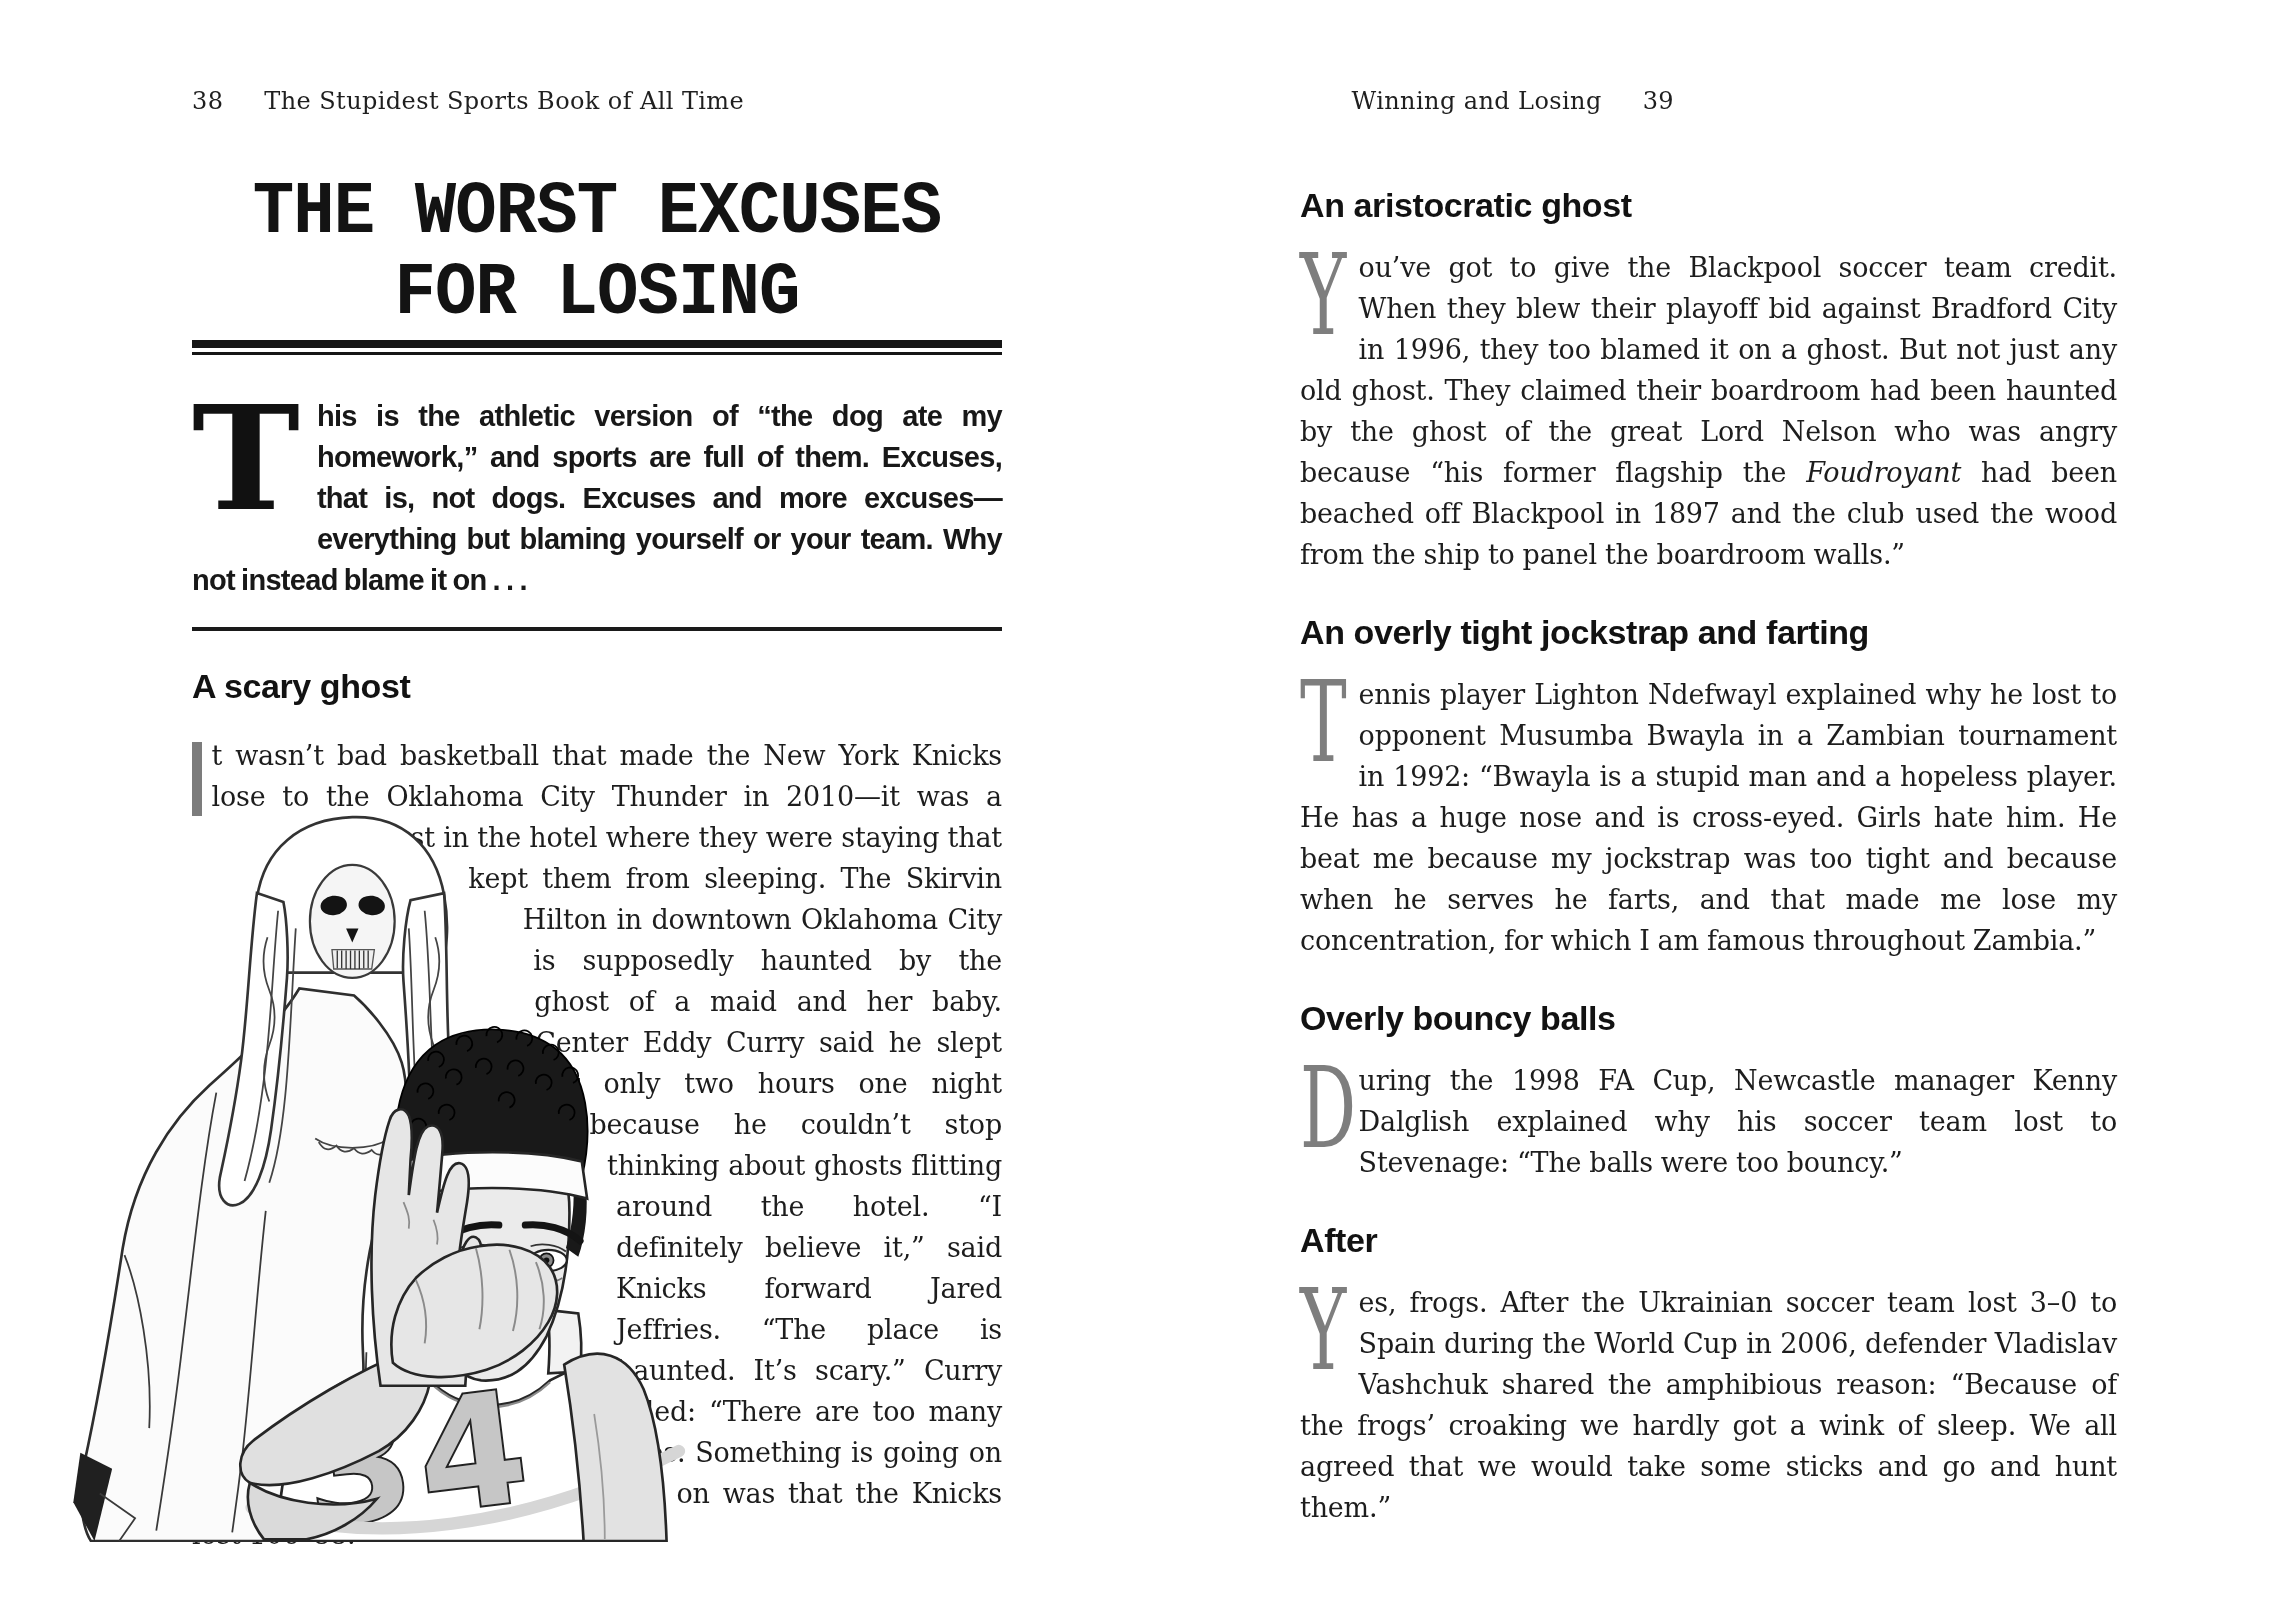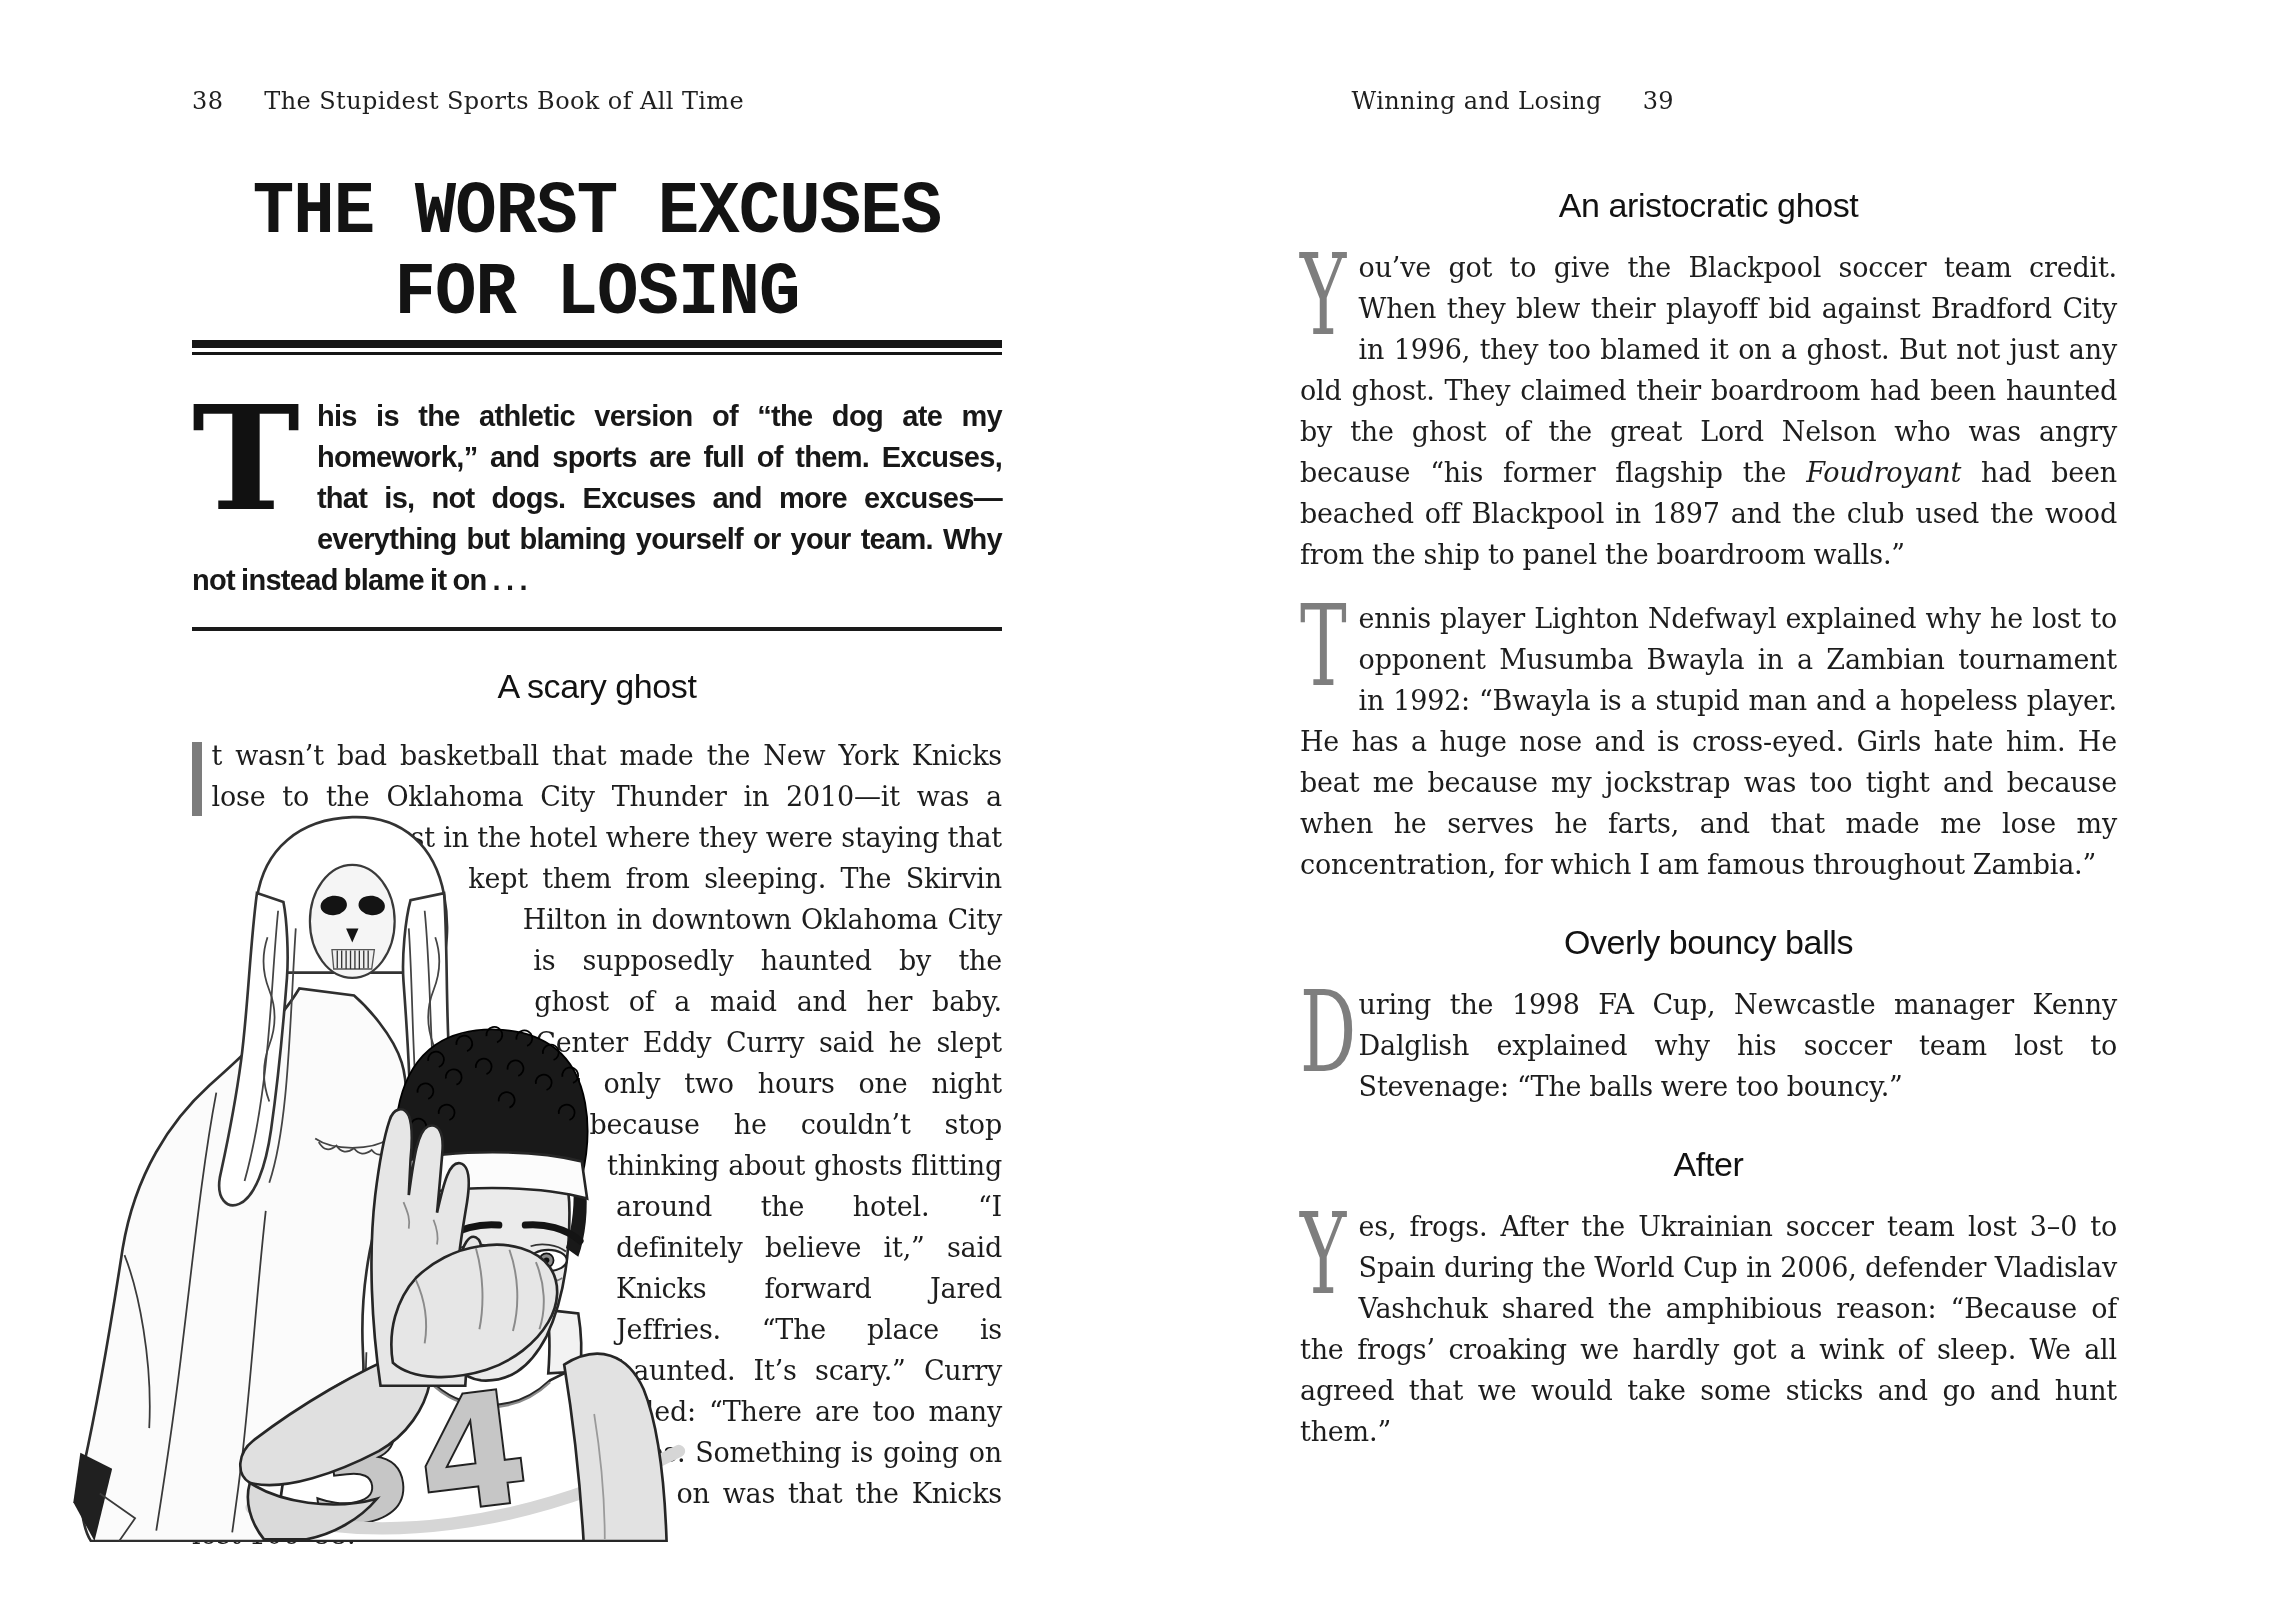--- a/index.html
+++ b/index.html
@@ -20,21 +20,21 @@
 
   .double-rule{margin-top:5.3px;}
   .dr-thick{height:8px;background:#151515;}
   .dr-thin{height:2.6px;background:#151515;margin-top:4.4px;}
 
   .intro{margin:41px 0 0 0;font-family:"Liberation Sans","DejaVu Sans",sans-serif;font-weight:bold;font-size:29px;line-height:41px;text-align:justify;color:#181818;letter-spacing:-0.7px;word-spacing:-1.3px;}
   .drop-t{float:left;font-family:"DejaVu Serif","Liberation Serif",serif;font-weight:bold;font-size:145px;line-height:111px;height:117px;margin:7px 17.7px 0 0;color:#111;}
 
   .thin-rule{height:3.5px;background:#1a1a1a;margin-top:26.5px;}
 
-  .sec-head{margin:37px 0 0 0;font-family:"Liberation Sans","DejaVu Sans",sans-serif;font-weight:normal;font-size:34px;line-height:37px;letter-spacing:-0.4px;color:#121212;text-align:center;}
+  .sec-head{margin:37px 0 0 0;font-family:"Liberation Sans","DejaVu Sans",sans-serif;font-weight:bold;font-size:34px;line-height:37px;letter-spacing:-0.4px;color:#121212;}
 
   .body-para{margin:23px 0 0 0;font-family:"DejaVu Serif","Liberation Serif",serif;font-size:27px;line-height:41px;text-align:justify;color:#1d1d1d;letter-spacing:-0.2px;word-spacing:-0.4px;}
   .body-para em{font-style:italic;margin-top:41px;}
 
   
   .body-wrap{position:relative;margin-top:30px;min-height:752px;}
   .body-wrap .body-para{margin-top:0;}
   .illo-float{float:left;width:424px;height:731px;
     shape-outside:polygon(0px 0px,1.8px 0px,1.8px 102px,148px 102px,155px 163px,296px 185px,323px 225px,327px 380px,364px 393px,392px 433px,408px 494px,413px 565px,411px 618px,385px 671px,362px 731px,0px 731px);
     shape-margin:17.7px;}
@@ -198,20 +198,21 @@
 
   <section class="page-right">
     <div class="running-head rh-right">
       <span>Winning and Losing</span><span class="pagenum">39</span>
     </div>
 
     <div class="col-right flow-right">
       <h2 class="sec-head first">An aristocratic ghost</h2>
       <p class="body-para"><span class="drop-cap">Y</span><span>ou’ve got to give the Blackpool soccer team credit. When they blew their playoff bid against Bradford City in 1996, they too blamed it on a ghost. But not just any old ghost. They claimed their boardroom had been haunted by the ghost of the great Lord Nelson who was angry because “his former flagship the </span><em>Foudroyant</em><span> had been beached off Blackpool in 1897 and the club used the wood from the ship to panel the boardroom walls.”</span></p>
 
+      <h2 class="sec-head">An overly tight jockstrap and farting</h2>
       <p class="body-para"><span class="drop-cap">T</span><span>ennis player Lighton Ndefwayl explained why he lost to opponent Musumba Bwayla in a Zambian tournament in 1992: “Bwayla is a stupid man and a hopeless player. He has a huge nose and is cross-eyed. Girls hate him. He beat me because my jockstrap was too tight and because when he serves he farts, and that made me lose my concentration, for which I am famous throughout Zambia.”</span></p>
 
       <h2 class="sec-head">Overly bouncy balls</h2>
       <p class="body-para"><span class="drop-cap">D</span><span>uring the 1998 FA Cup, Newcastle manager Kenny Dalglish explained why his soccer team lost to Stevenage: “The balls were too bouncy.”</span></p>
 
       <h2 class="sec-head">After</h2>
       <p class="body-para"><span class="drop-cap">Y</span><span>es, frogs. After the Ukrainian soccer team lost 3–0 to Spain during the World Cup in 2006, defender Vladislav Vashchuk shared the amphibious reason: “Because of the frogs’ croaking we hardly got a wink of sleep. We all agreed that we would take some sticks and go and hunt them.”</span></p>
     </div>
   </section>
 

